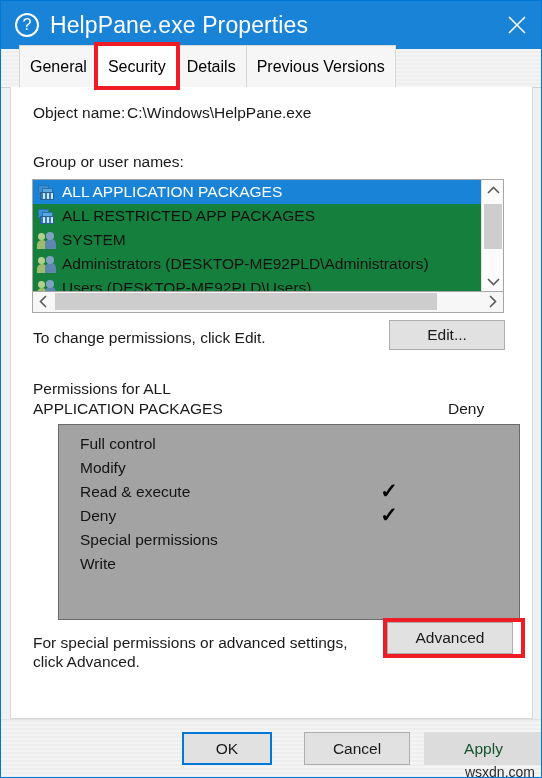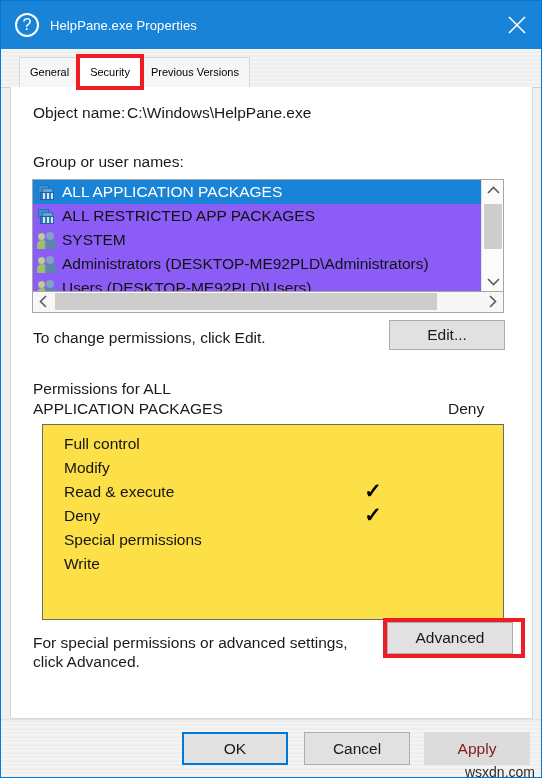--- a/index.html
+++ b/index.html
@@ -41,21 +41,21 @@
     box-sizing: border-box;
     color: #ffffff;
     font-size: 16px;
     line-height: 20px;
     text-align: center;
     font-weight: 500;
   }
   .title-text {
     margin-left: 11px;
     color: #ffffff;
-    font-size: 13px;
+    font-size: 23px;
     letter-spacing: 0.1px;
     white-space: nowrap;
   }
   .title-close {
     position: absolute;
     right: 0; top: 0;
     width: 52px;
     height: 48px;
     display: flex;
     align-items: center;
@@ -78,22 +78,22 @@
     position: absolute;
     left: 18px;
     bottom: 0;
     display: flex;
     align-items: flex-end;
   }
   .tab {
     position: relative;
     height: 27px;
     line-height: 27px;
-    padding: 1px 10px;
-    font-size: 11px;
+    padding: 7px 10px;
+    font-size: 16px;
     color: #000000;
     background: #f6f6f6;
     border: 1px solid #d6d6d6;
     border-bottom: none;
     margin-right: -1px;
     white-space: nowrap;
     cursor: default;
   }
   .tab.active {
     background: #ffffff;
@@ -131,21 +131,21 @@
   #group-label       { left: 22px; top: 66px; }
 
   
   .listbox {
     position: absolute;
     left: 21px;
     top: 92px;
     width: 472px;
     height: 113px;
     box-sizing: border-box;
-    background: #8b5cf6;
+    background: #15803d;
     border: 1px solid #a6a6a6;
     overflow: hidden;
   }
   .list-items {
     position: absolute;
     left: 0; top: 0;
     right: 22px;
     bottom: 0;
     overflow: hidden;
   }
@@ -279,26 +279,26 @@
 
   
   #perm-label-1 { left: 22px; top: 293px; }
   #perm-label-2 { left: 22px; top: 313px; }
   #allow-header { left: 341px; top: 313px; margin-top: 45px; }
   #deny-header  { left: 437px; top: 313px; }
 
   
   .permbox {
     position: absolute;
-    left: 31px;
+    left: 47px;
     top: 337px;
     width: 462px;
     height: 196px;
     box-sizing: border-box;
-    background: #fde047;
+    background: #a3a3a3;
     border: 1px solid #6b6b6b;
   }
   .perm-row {
     position: relative;
     height: 24px;
     font-size: 15.5px;
     color: #141414;
     cursor: default;
   }
   .perm-row:first-child { margin-top: 9px; }
@@ -343,29 +343,29 @@
     left: 0;
     top: 718px;
     width: 542px;
     height: 60px;
     background:
       repeating-linear-gradient(0deg, #f4f4f4 0 2px, #eeeeee 2px 4px);
     border-top: 1px solid #e2e2e2;
   }
   .footer .btn { top: 12px; height: 33px; }
   #ok-button {
-    left: 181px; width: 106px;
+    left: 181px; width: 90px;
     border: 2px solid #0078d7;
   }
   #cancel-button {
     left: 303px; width: 106px;
   }
   #apply-button {
-    left: 423px; width: 106px;
-    color: #7f1d1d;
+    left: 423px; width: 119px;
+    color: #14532d;
     background: #dcdcdc;
     border-color: #dcdcdc;
   }
   .watermark {
     position: absolute;
     right: 8px;
     top: 44px;
     font-size: 14px;
     color: #2b2b2b;
     white-space: nowrap;
@@ -384,20 +384,21 @@
         <line x1="3" y1="3" x2="19" y2="19" stroke="#ffffff" stroke-width="1.6"></line>
         <line x1="19" y1="3" x2="3" y2="19" stroke="#ffffff" stroke-width="1.6"></line>
       </svg>
     </div>
   </div>
 
   <div class="tabstrip">
     <div class="tabs">
       <div class="tab">General</div>
       <div class="tab active highlight">Security</div>
+      <div class="tab">Details</div>
       <div class="tab">Previous Versions</div>
     </div>
   </div>
 
   <div class="page">
 
     <div class="lbl" id="object-name-label">Object name:</div>
     <div class="lbl" id="object-name-value">C:\Windows\HelpPane.exe</div>
 
     <div class="lbl" id="group-label">Group or user names:</div>

